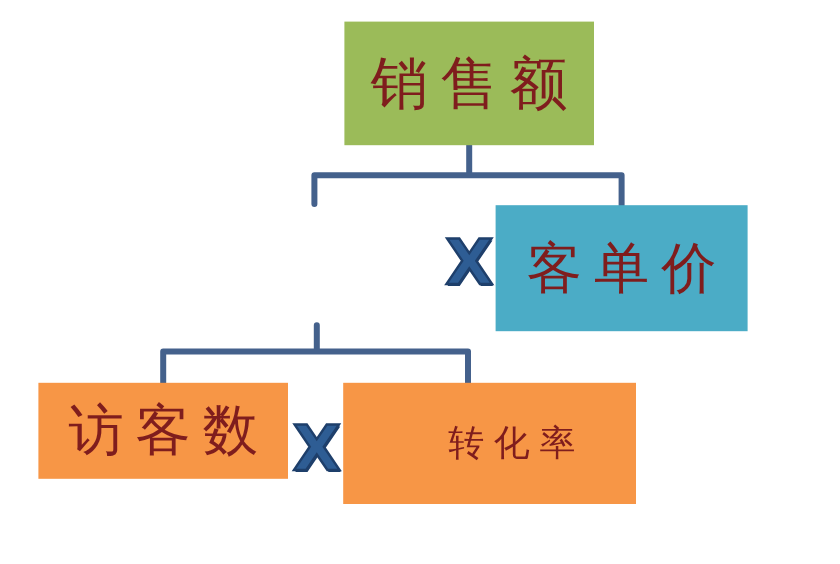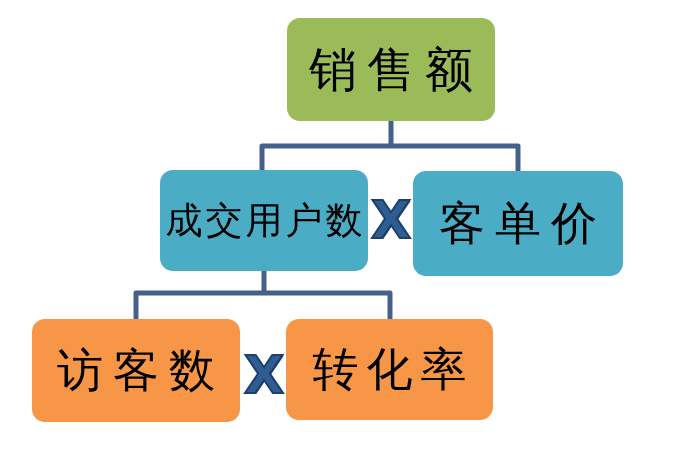--- a/index.html
+++ b/index.html
@@ -30,24 +30,23 @@
     stroke-width: 5;
     stroke-linejoin: round;
     stroke-linecap: round;
   }
   .node {
     position: absolute;
     z-index: 2;
     display: flex;
     align-items: center;
     justify-content: center;
-    color: #000000;
+    color: #7f1d1d;
     text-align: right;
     white-space: nowrap;
-    border-radius: 13px;
   }
   .node span {
     display: inline-block;
   }
   .node-sales {
     left: 287px; top: 18px;
     width: 208px; height: 103px;
     background: #9bbb59;
     font-size: 48px;
     letter-spacing: 10px;
@@ -64,32 +63,33 @@
   .node-avg-order-value {
     left: 413px; top: 171px;
     width: 210px; height: 105px;
     background: #4bacc6;
     font-size: 46px;
     letter-spacing: 10px;
   }
   .node-avg-order-value span { padding-left: 10px; }
   .node-visitors {
     left: 32px; top: 319px;
-    width: 208px; height: 103px;
+    width: 208px; height: 80px;
     background: #f79646;
     font-size: 46px;
     letter-spacing: 10px;
   }
   .node-visitors span { padding-left: 10px; }
   .node-conversion-rate {
     left: 286px; top: 319px;
     width: 207px; height: 101px;
     background: #f79646;
-    font-size: 46px;
+    font-size: 30px;
     letter-spacing: 8px;
+    padding-left: 37px;
   }
   .node-conversion-rate span { padding-left: 8px; }
   .op {
     position: absolute;
     z-index: 2;
     width: 56px;
     height: 64px;
     display: flex;
     align-items: center;
     justify-content: center;
@@ -110,23 +110,20 @@
 
   <svg class="connectors" viewBox="0 0 700 470" xmlns="http://www.w3.org/2000/svg">
     <path d="M391 121 L391 146 M262 170 L262 146 L518 146 L518 171" stroke="#44618c"></path>
     <path d="M264 271 L264 293 M136 319 L136 293 L390 293 L390 319" stroke="#44618c"></path>
   </svg>
 
   <div class="node node-sales" style="background-color: rgb(155, 187, 89);">
     <span>销售额</span>
   </div>
 
-  <div class="node node-paying-users" style="background-color: rgb(75, 172, 198);">
-    <span>成交用户数</span>
-  </div>
 
   <div class="op op-top" style="color: rgb(46, 93, 148);">X</div>
 
   <div class="node node-avg-order-value" style="background-color: rgb(75, 172, 198);">
     <span>客单价</span>
   </div>
 
   <div class="node node-visitors" style="background-color: rgb(247, 150, 70);">
     <span>访客数</span>
   </div>

